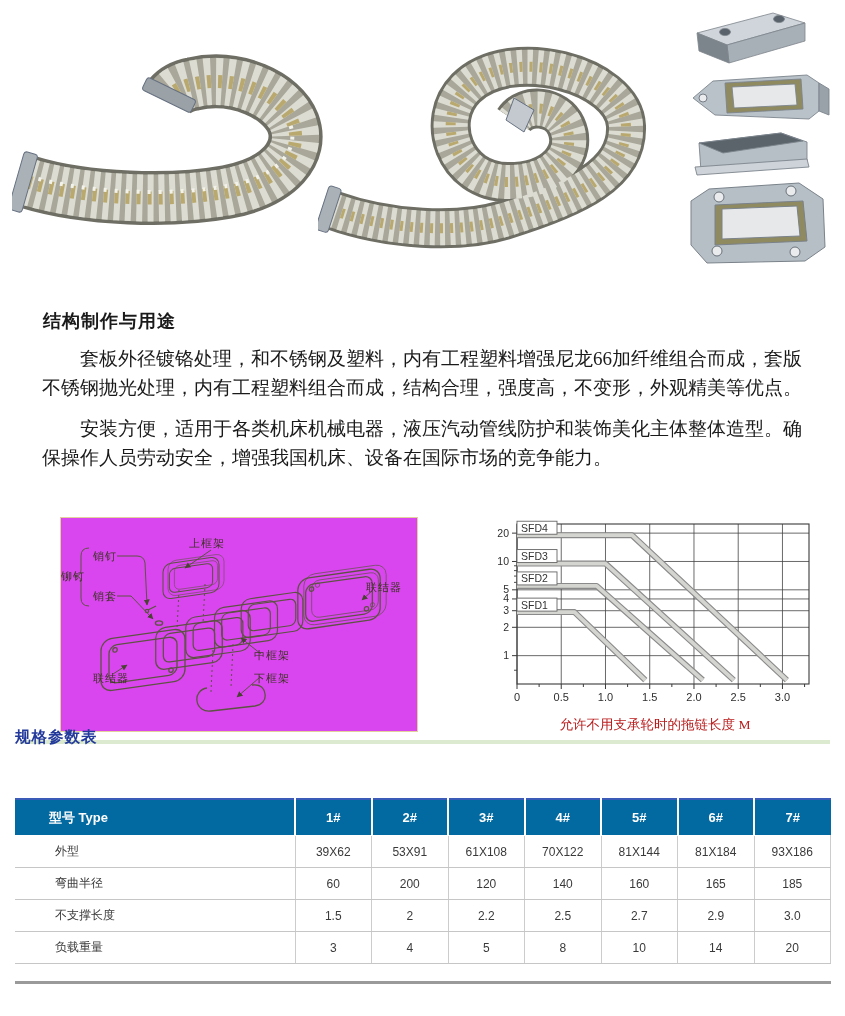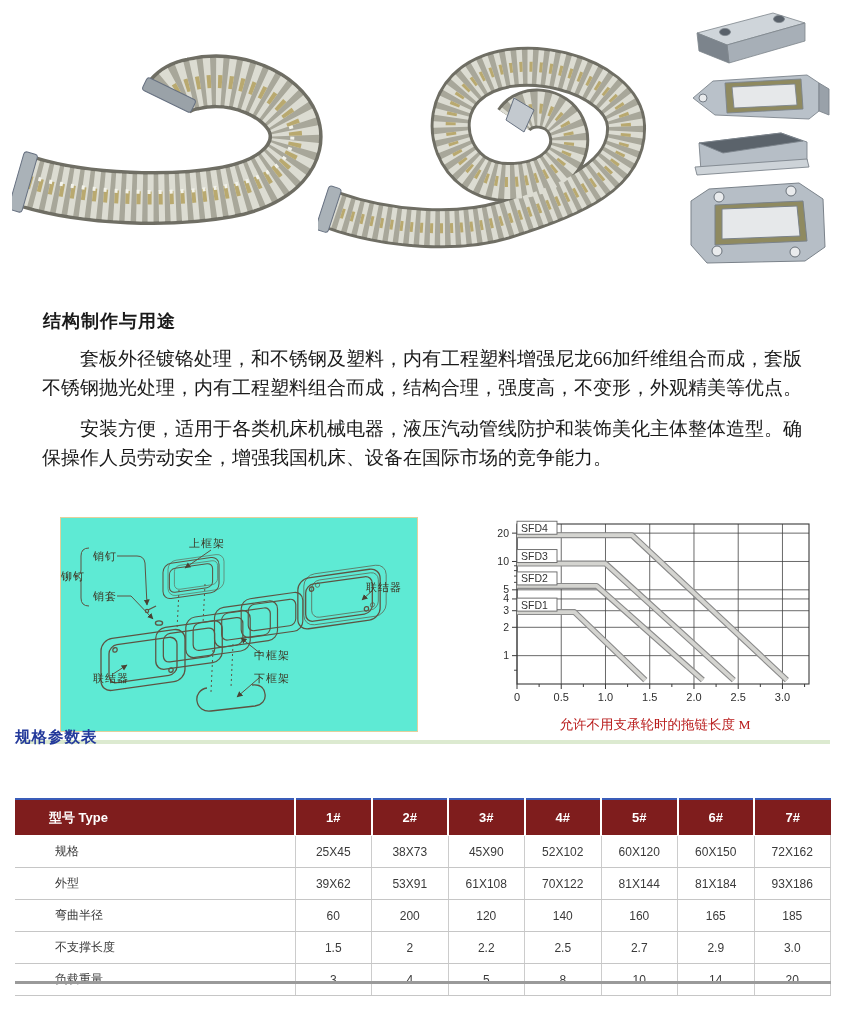--- a/index.html
+++ b/index.html
@@ -10,38 +10,38 @@
   
   #photos{left:0;top:0;width:845px;height:285px;}
   #photos svg{position:absolute;}
 
   
   #sec-title{left:30px;top:296px;font-size:18px;font-weight:bold;letter-spacing:1px;}
   #body-text{left:30px;top:332px;width:792px;}
   #body-text p{margin:12px;font-size:19px;line-height:29px;text-indent:2em;}
 
   
-  #diagram-box{left:60px;top:517px;width:356px;height:213px;background:#5eead4;
+  #diagram-box{left:60px;top:517px;width:356px;height:213px;background:#d946ef;
                border:1px solid #e3d09c;}
   #diagram-box svg{position:absolute;left:0;top:0;}
   .dia-label{position:absolute;font-size:11px;color:#3c3422;letter-spacing:1px;
              font-family:"Liberation Sans","DejaVu Sans",sans-serif;white-space:nowrap;}
 
   #chart-box{left:487px;top:516px;width:336px;height:222px;
              font-family:"Liberation Sans","DejaVu Sans",sans-serif;}
   #chart-xlabel{position:absolute;left:0;top:200px;width:336px;text-align:center;
                 font-size:13.5px;color:#b91c1c;font-family:"Liberation Serif",serif;}
 
   
   #divider{left:20px;top:740px;width:810px;height:4px;background:#dcead0;}
   #spec-heading{left:15px;top:727px;font-size:15.5px;font-weight:bold;color:#23399b;letter-spacing:1px;}
 
   #spec-table{left:15px;top:798px;width:816px;border-collapse:collapse;
               font-family:"Liberation Sans","DejaVu Sans",sans-serif;table-layout:fixed;}
-  #spec-table th{background:#7f1d1d;color:#ffffff;font-size:13px;font-weight:bold;
+  #spec-table th{background:#0369a1;color:#ffffff;font-size:13px;font-weight:bold;
                  height:33px;text-align:center;border-right:2px solid #ffffff;
                  border-top:2px solid #3a5cb8;}
   #spec-table th:first-child{text-align:left;padding-left:34px;}
   #spec-table th:last-child{border-right:none;}
   #spec-table td{height:29px;font-size:12px;color:#3a3a3a;text-align:center;
                  border-right:1px solid #cccccc;border-bottom:1px solid #c6c6c6;
                  background:#ffffff;}
   #spec-table td:first-child{text-align:left;padding-left:40px;}
   #spec-table tbody tr:first-child td{border-top:1px solid #ffffff;}
   #bottom-bar{left:15px;top:981px;width:816px;height:3px;background:#9a9a9a;}
@@ -278,30 +278,20 @@
         <th>2#</th>
         <th>3#</th>
         <th>4#</th>
         <th>5#</th>
         <th>6#</th>
         <th>7#</th>
       </tr>
     </thead>
   <tbody>
       <tr>
-        <td>规格</td>
-        <td>25X45</td>
-        <td>38X73</td>
-        <td>45X90</td>
-        <td>52X102</td>
-        <td>60X120</td>
-        <td>60X150</td>
-        <td>72X162</td>
-      </tr>
-      <tr>
         <td>外型</td>
         <td>39X62</td>
         <td>53X91</td>
         <td>61X108</td>
         <td>70X122</td>
         <td>81X144</td>
         <td>81X184</td>
         <td>93X186</td>
       </tr>
       <tr>

